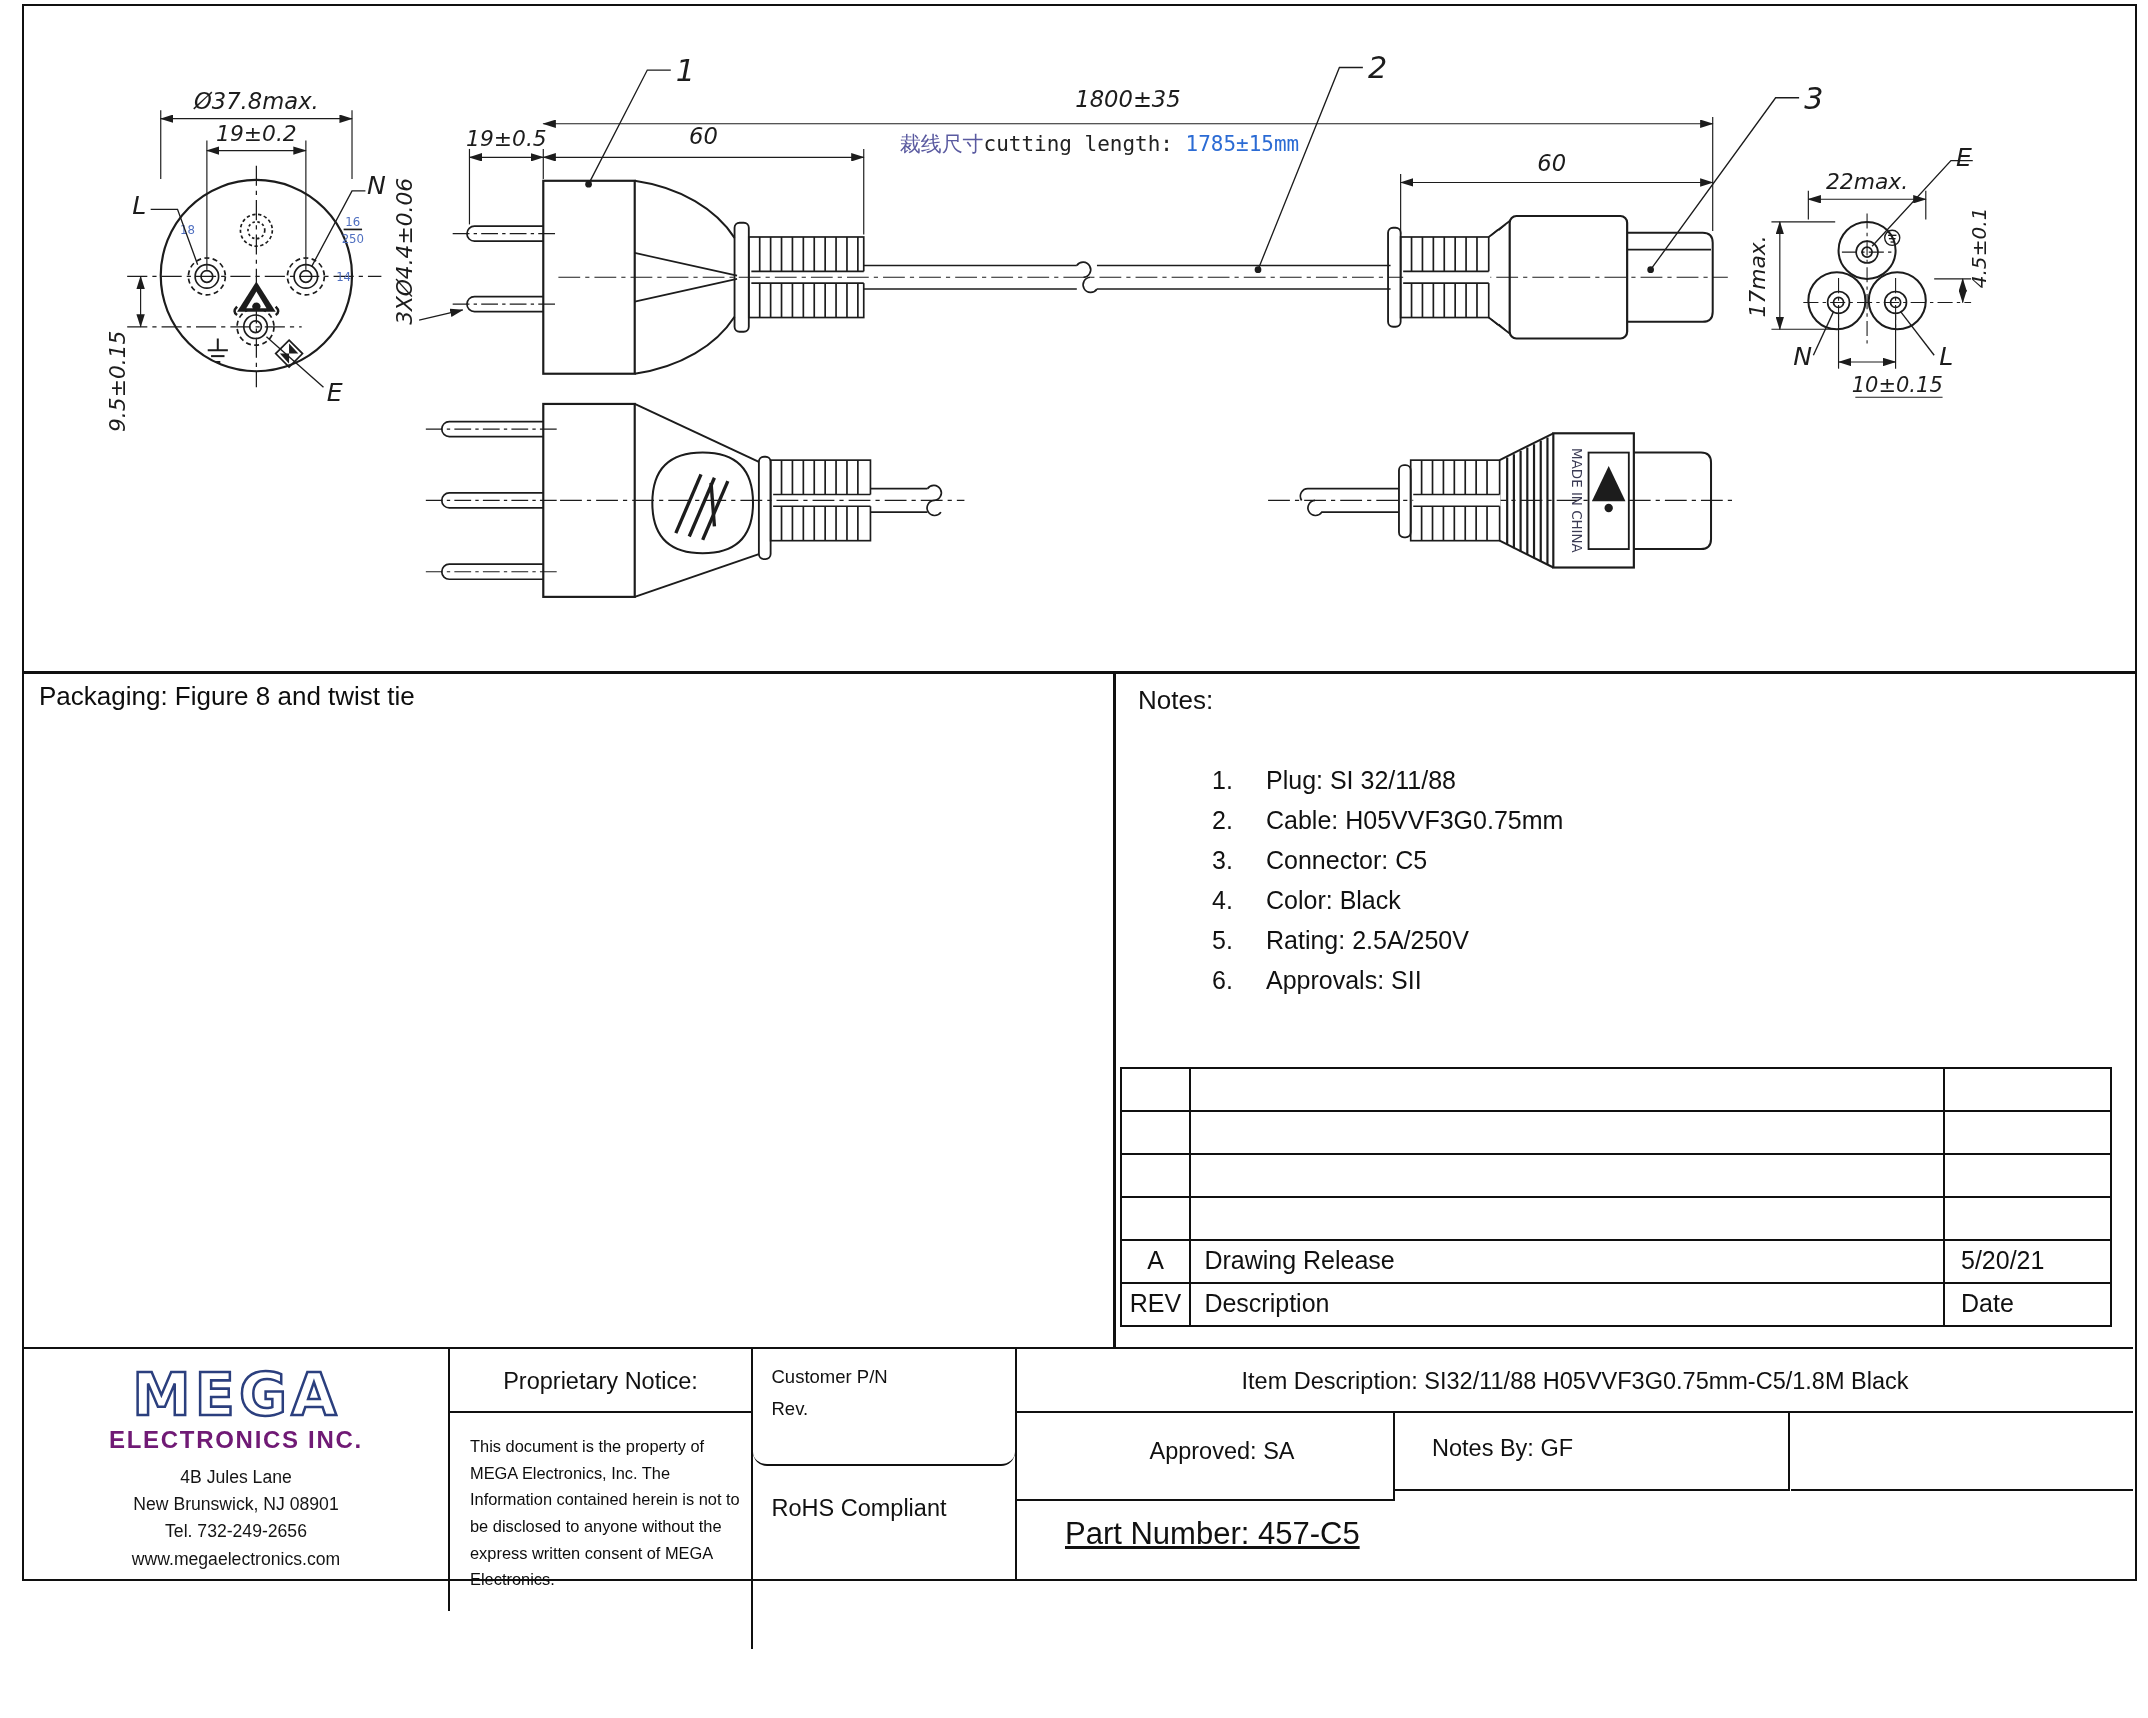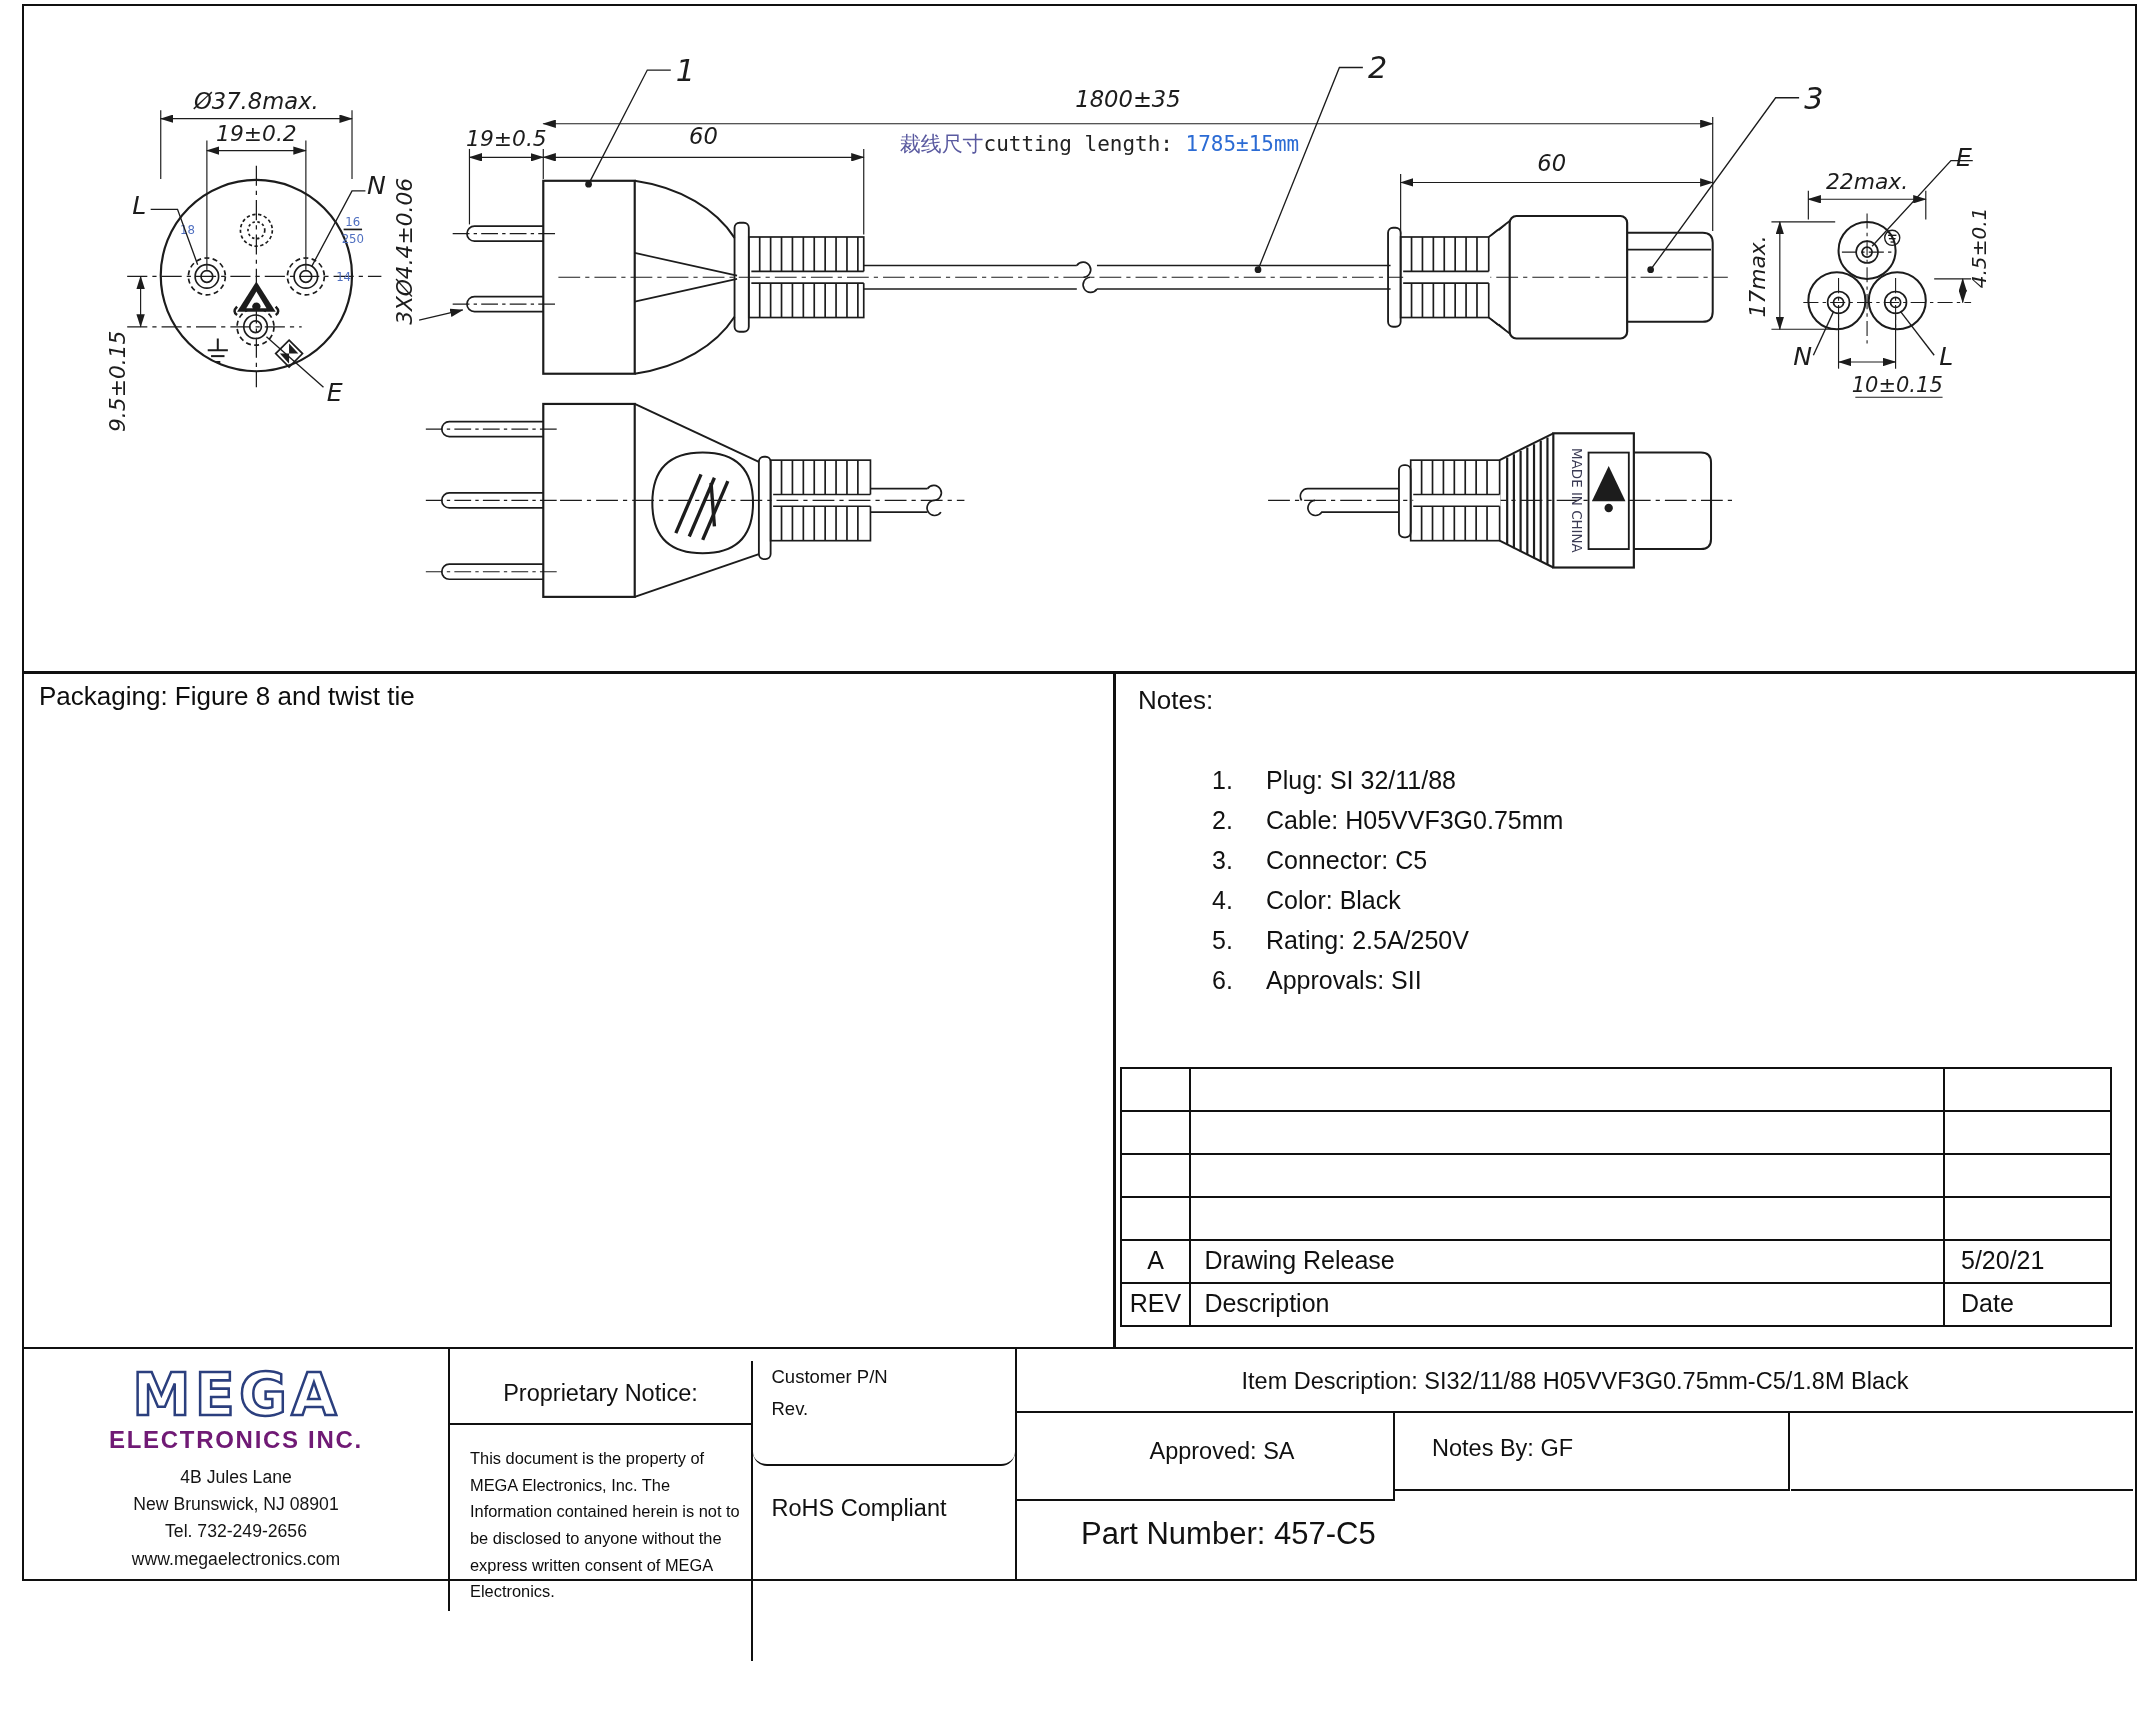--- a/index.html
+++ b/index.html
@@ -23,32 +23,32 @@
   .rt-c{box-sizing:border-box;font-size:25px;line-height:39px;white-space:nowrap;overflow:hidden;}
   .rt-c1{width:69px;border-right:2.1px solid #101010;text-align:center;}
   .rt-c2{flex:1;border-right:2.1px solid #101010;padding-left:13.4px;}
   .rt-c3{width:165px;padding-left:16px;}
   
   .titleblock{position:absolute;left:0;top:1341px;width:2109px;height:231px;border-top:2.5px solid #101010;box-sizing:border-box;}
   .tb-cell{position:absolute;box-sizing:border-box;}
   .tb-logo{left:0;top:0;width:426px;height:262px;border-right:2.5px solid #101010;text-align:center;}
   .logo-sub{font-size:24px;font-weight:bold;letter-spacing:1.7px;margin-top:-5px;}
   .logo-addr{font-size:17.6px;line-height:1.55;margin-top:10px;color:#151515;}
-  .tb-prop{left:426px;top:0;width:303px;height:300px;border-right:2.5px solid #101010;margin-top:12px;}
+  .tb-prop{left:426px;top:0;width:303px;height:300px;border-right:2.5px solid #101010;}
   .prop-head{height:64px;border-bottom:2.5px solid #101010;box-sizing:border-box;text-align:center;font-size:23.5px;padding-top:18.5px;}
   .prop-body{padding:20px 4px 0 20px;font-size:16.4px;line-height:1.62;color:#0d0d0d;}
   .tb-cust{left:729px;top:0;width:264px;height:231px;border-right:2.5px solid #101010;}
   .cust-top{height:117px;border-bottom:2.5px solid #101010;box-sizing:border-box;padding:11.7px 0 0 18.5px;font-size:18.5px;line-height:1.75;border-radius:14px;}
   .cust-bot{padding:28.5px 0 0 18.5px;font-size:23.5px;}
   .tb-right{left:993px;top:0;width:1116px;height:231px;}
   .tb-item{position:absolute;left:0;top:0;width:1116px;height:64px;border-bottom:2.5px solid #101010;box-sizing:border-box;text-align:center;font-size:23.5px;padding-top:18.5px;}
   .tb-appr{position:absolute;left:0;top:64px;width:378px;height:88px;border-bottom:2.5px solid #101010;border-right:2.5px solid #101010;box-sizing:border-box;font-size:23.5px;padding:25px 0 0 34px;text-align:center;}
   .tb-drawn{position:absolute;left:378px;top:64px;width:395px;height:78px;border-bottom:2.5px solid #101010;border-right:2.5px solid #101010;box-sizing:border-box;font-size:23.5px;padding:22px 0 0 37px;}
   .tb-blank{position:absolute;left:774px;top:64px;width:342px;height:78px;border-bottom:2.5px solid #101010;box-sizing:border-box;}
-  .tb-part{position:absolute;left:0;top:142px;width:1116px;height:89px;font-size:31px;padding:25px 0 0 64px;box-sizing:border-box;}
+  .tb-part{position:absolute;left:0;top:142px;width:1116px;height:89px;font-size:31px;padding:25px 0 0 48px;box-sizing:border-box;text-decoration:underline;}
 </style>
 </head>
 <body>
 
 <div class="frame">
 
   <svg class="abs" style="left:0;top:0;" width="2109" height="665" viewBox="29 8 2514 792" font-family="DejaVu Sans, sans-serif" font-style="italic" fill="none" stroke="#1c1c1c" stroke-width="2">
     <defs>
       <marker id="arr" markerWidth="16" markerHeight="10" refX="15" refY="5" orient="auto-start-reverse" markerUnits="userSpaceOnUse">
         <path d="M0,0 L16,5 L0,10 Z" fill="#1c1c1c" stroke="none"></path>

